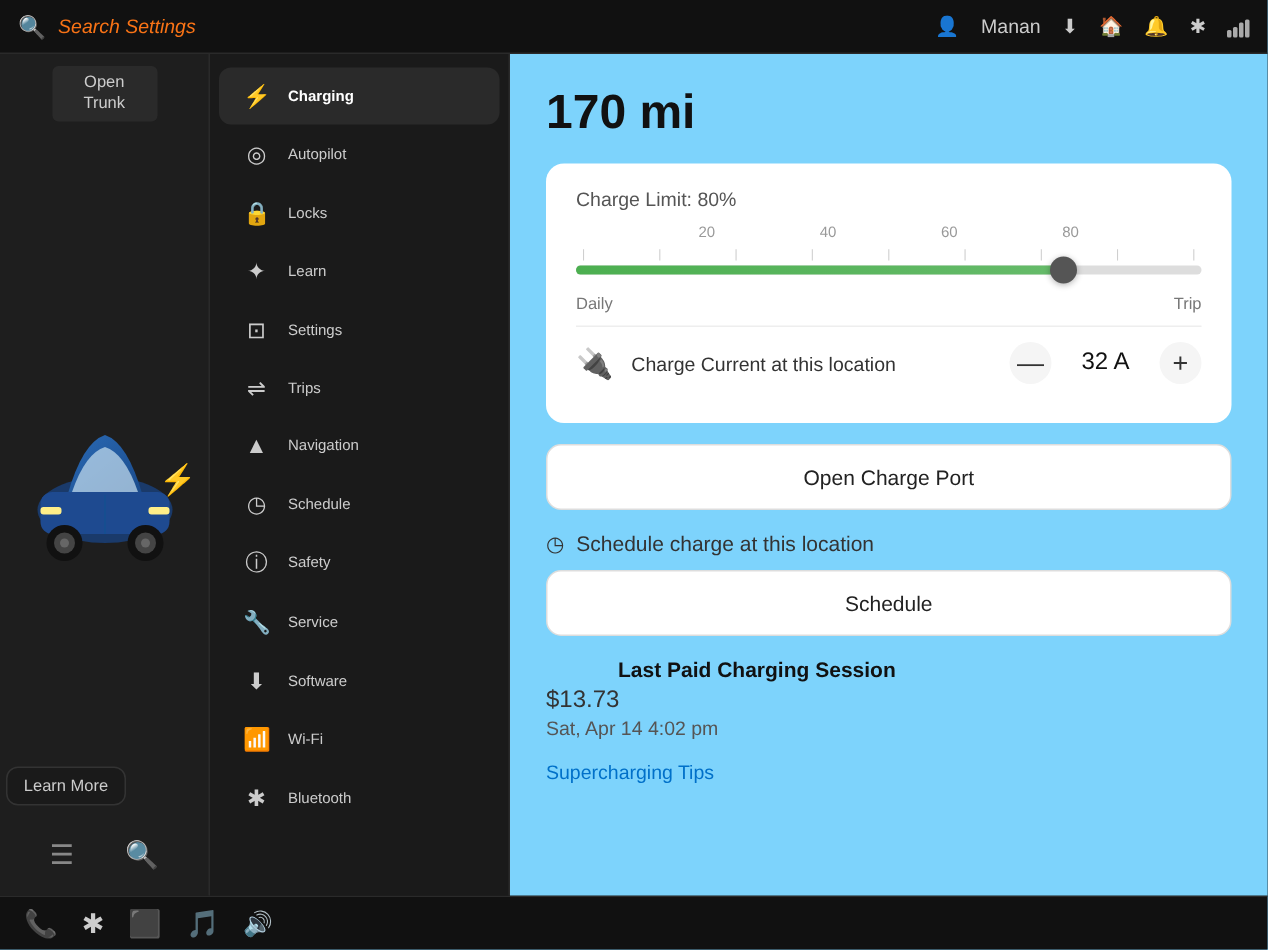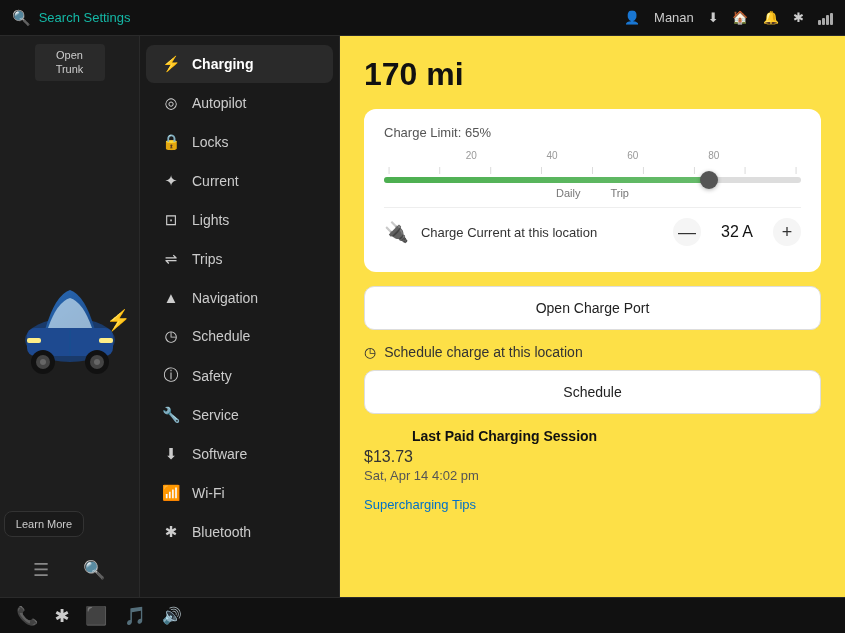--- a/index.html
+++ b/index.html
@@ -24,22 +24,23 @@
     }
     .topbar-left {
       display: flex;
       align-items: center;
       gap: 8px;
     }
     .topbar-search {
       display: flex;
       align-items: center;
       gap: 6px;
-      color: #14b8a6;
+      color: #f97316;
       font-size: 13px;
+      font-style: italic;
     }
     .topbar-right {
       display: flex;
       align-items: center;
       gap: 14px;
       color: #ccc;
       font-size: 13px;
     }
     .topbar-icon {
       font-size: 15px;
@@ -136,26 +137,26 @@
     .nav-item.active {
       background: #2a2a2a;
       color: #fff;
       font-weight: 600;
     }
     .nav-icon {
       width: 18px;
       text-align: center;
       font-size: 15px;
     }
-    .nav-label { font-size: 14px; }
+    .nav-label { font-size: 10px; }
 
     
     .content-area {
       flex: 1;
-      background: #fde047;
+      background: #7dd3fc;
       color: #222;
       overflow-y: auto;
       padding: 20px 24px;
     }
     .page-title {
       font-size: 32px;
       font-weight: 600;
       color: #111;
       margin-bottom: 16px;
     }
@@ -204,23 +205,23 @@
       height: 18px;
       background: #555;
       border-radius: 50%;
       position: absolute;
       top: -6px;
       left: calc(78% - 9px);
       box-shadow: 0 1px 4px rgba(0,0,0,0.3);
     }
     .slider-labels {
       display: flex;
-      justify-content: center;
+      justify-content: space-between;
       gap: 30px;
-      margin-top: 4px;
+      margin-top: 14px;
     }
     .slider-label-text {
       font-size: 11px;
       color: #777;
     }
 
     
     .charge-current-row {
       display: flex;
       align-items: center;
@@ -461,26 +462,26 @@
       <span class="nav-label">Autopilot</span>
     </div>
 
     <div class="nav-item">
       <span class="nav-icon">🔒</span>
       <span class="nav-label">Locks</span>
     </div>
 
     <div class="nav-item">
       <span class="nav-icon">✦</span>
-      <span class="nav-label">Current</span>
+      <span class="nav-label">Learn</span>
     </div>
 
     <div class="nav-item">
       <span class="nav-icon">⊡</span>
-      <span class="nav-label">Lights</span>
+      <span class="nav-label">Settings</span>
     </div>
 
     <div class="nav-item">
       <span class="nav-icon">⇌</span>
       <span class="nav-label">Trips</span>
     </div>
 
     <div class="nav-item">
       <span class="nav-icon">▲</span>
       <span class="nav-label">Navigation</span>
@@ -517,21 +518,21 @@
     </div>
 
   </div>
 
   <div class="content-area">
 
     <h1 class="page-title">170 mi</h1>
 
     
     <div class="card">
-      <div class="charge-limit-label">Charge Limit: 65%</div>
+      <div class="charge-limit-label">Charge Limit: 80%</div>
 
       <div class="slider-container">
         <div class="slider-ticks">
           <span style="width:10px;"></span>
           <span class="tick-label">20</span>
           <span class="tick-label">40</span>
           <span class="tick-label">60</span>
           <span class="tick-label">80</span>
           <span style="width:10px;"></span>
         </div>

